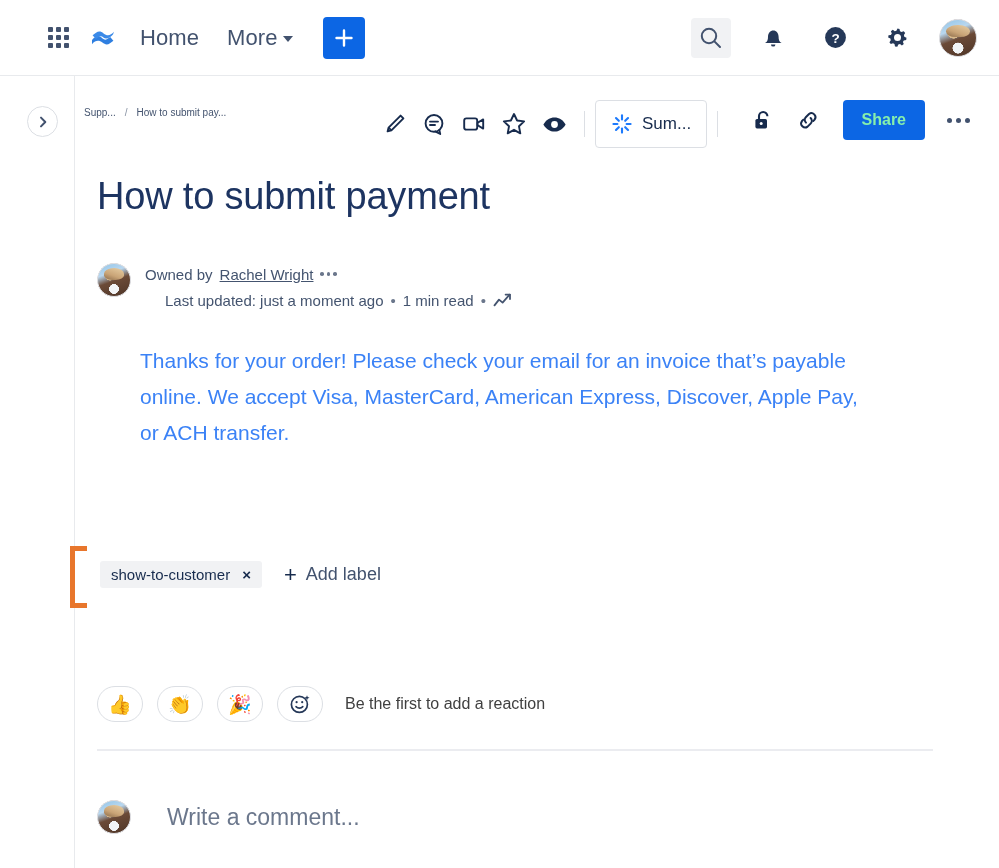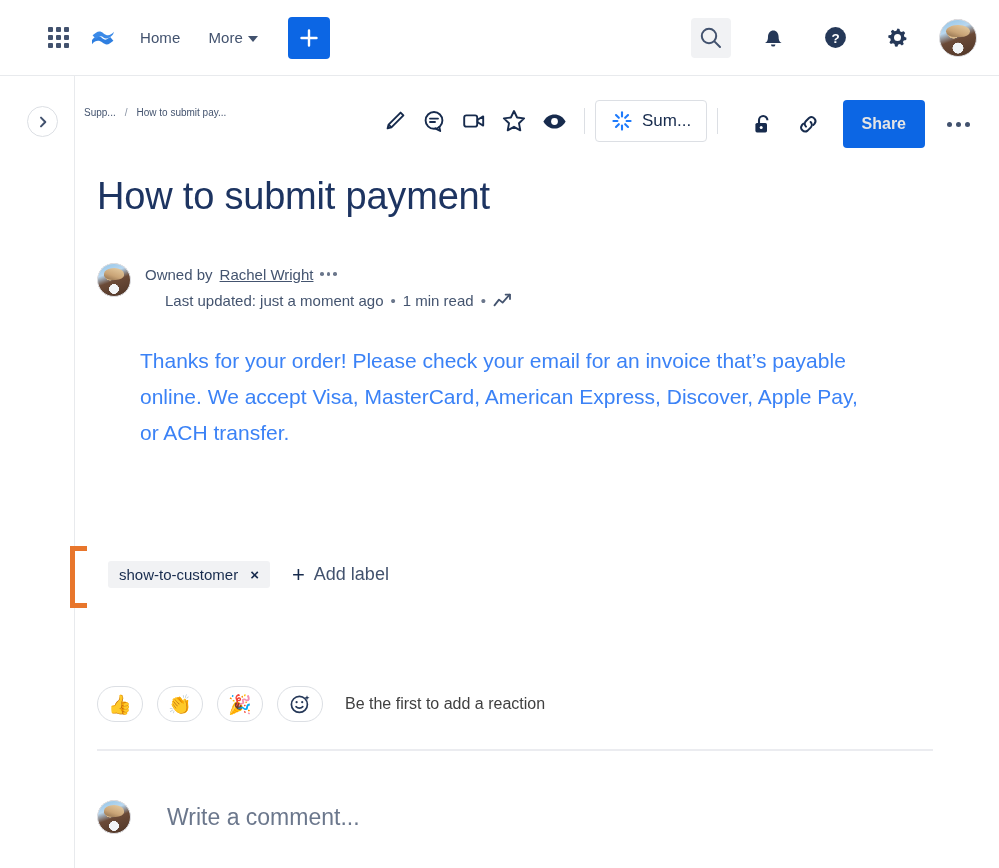--- a/index.html
+++ b/index.html
@@ -23,21 +23,21 @@
   .app-switcher {
     width: 28px; height: 28px;
     display: grid; grid-template-columns: repeat(3, 5px);
     grid-template-rows: repeat(3, 5px);
     gap: 3px; align-content: center; justify-content: center;
     cursor: pointer;
   }
   .app-switcher i { display: block; width: 5px; height: 5px; background: #42526e; border-radius: 1px; }
   .conf-logo { margin-left: 16px; width: 30px; height: 30px; display: flex; align-items: center; justify-content: center; cursor: pointer; }
   .nav-link {
-    margin-left: 22px; font-size: 15px; color: #42526e;
+    margin-left: 22px; font-size: 22px; color: #42526e;
     cursor: pointer; display: flex; align-items: center; gap: 5px;
     letter-spacing: .1px;
   }
   .nav-link.more { margin-left: 28px; }
   .chev { display: inline-block; width: 0; height: 0;
     border-left: 5px solid transparent; border-right: 5px solid transparent;
     border-top: 6px solid #42526e; margin-top: 3px; }
   .create-btn {
     margin-left: 30px; width: 42px; height: 42px;
     background: #0c66e4; border-radius: 4px;
@@ -96,32 +96,32 @@
     position: absolute; left: 374px; top: 100px;
     display: flex; align-items: center; gap: 0;
   }
   .ptool {
     width: 40px; height: 40px; display: flex;
     align-items: center; justify-content: center; cursor: pointer;
     border-radius: 4px;
   }
   .vdiv { width: 1px; height: 26px; background: #dcdfe4; margin: 0 10px; }
   .sum-btn {
-    height: 42px; display: flex; align-items: center; gap: 9px;
+    height: 48px; display: flex; align-items: center; gap: 9px;
     padding: 0 15px; border: 1px solid #dcdfe4; border-radius: 4px;
     background: #fff; cursor: pointer;
     font-size: 17px; color: #172b4d;
   }
   .pright {
     position: absolute; right: 20px; top: 100px;
     display: flex; align-items: center; gap: 6px;
   }
   .share-btn {
-    height: 48px; padding: 0 19px; background: #0c66e4;
-    border-radius: 4px; color: #e5e5e5; font-size: 16px; font-weight: bold;
+    height: 40px; padding: 0 19px; background: #0c66e4;
+    border-radius: 4px; color: #86efac; font-size: 16px; font-weight: bold;
     display: flex; align-items: center; cursor: pointer; margin-left: 8px;
   }
   .dots-btn {
     width: 42px; height: 40px; display: flex; align-items: center;
     justify-content: center; gap: 4px; cursor: pointer; margin-left: 6px;
   }
   .dots-btn i { width: 5px; height: 5px; border-radius: 50%; background: #42526e; display: block; }
 
   
   .content { position: absolute; left: 97px; top: 175px; width: 860px; }
@@ -152,21 +152,20 @@
   .bracket {
     position: absolute; left: 0; top: 0;
     width: 17px; height: 62px;
     border: 5px solid #e8762c; border-right: none;
   }
   .labels-row { margin-left: 30px; display: flex; align-items: center; gap: 22px; padding-top: 15px; }
   .chip {
     background: #f1f2f4; border-radius: 3px; padding: 5px 11px;
     font-size: 15px; color: #172b4d; display: flex; align-items: center; gap: 12px;
     cursor: pointer;
-    margin-left: 8px;
   }
   .chip .x { font-size: 15px; font-weight: bold; color: #172b4d; cursor: pointer; }
   .add-label {
     display: flex; align-items: center; gap: 9px;
     font-size: 18px; color: #42526e; cursor: pointer;
   }
   .plus-glyph { font-size: 22px; line-height: 1; color: #172b4d; }
 
   
   .reactions { position: absolute; left: 97px; top: 686px; display: flex; align-items: center; gap: 14px; }

